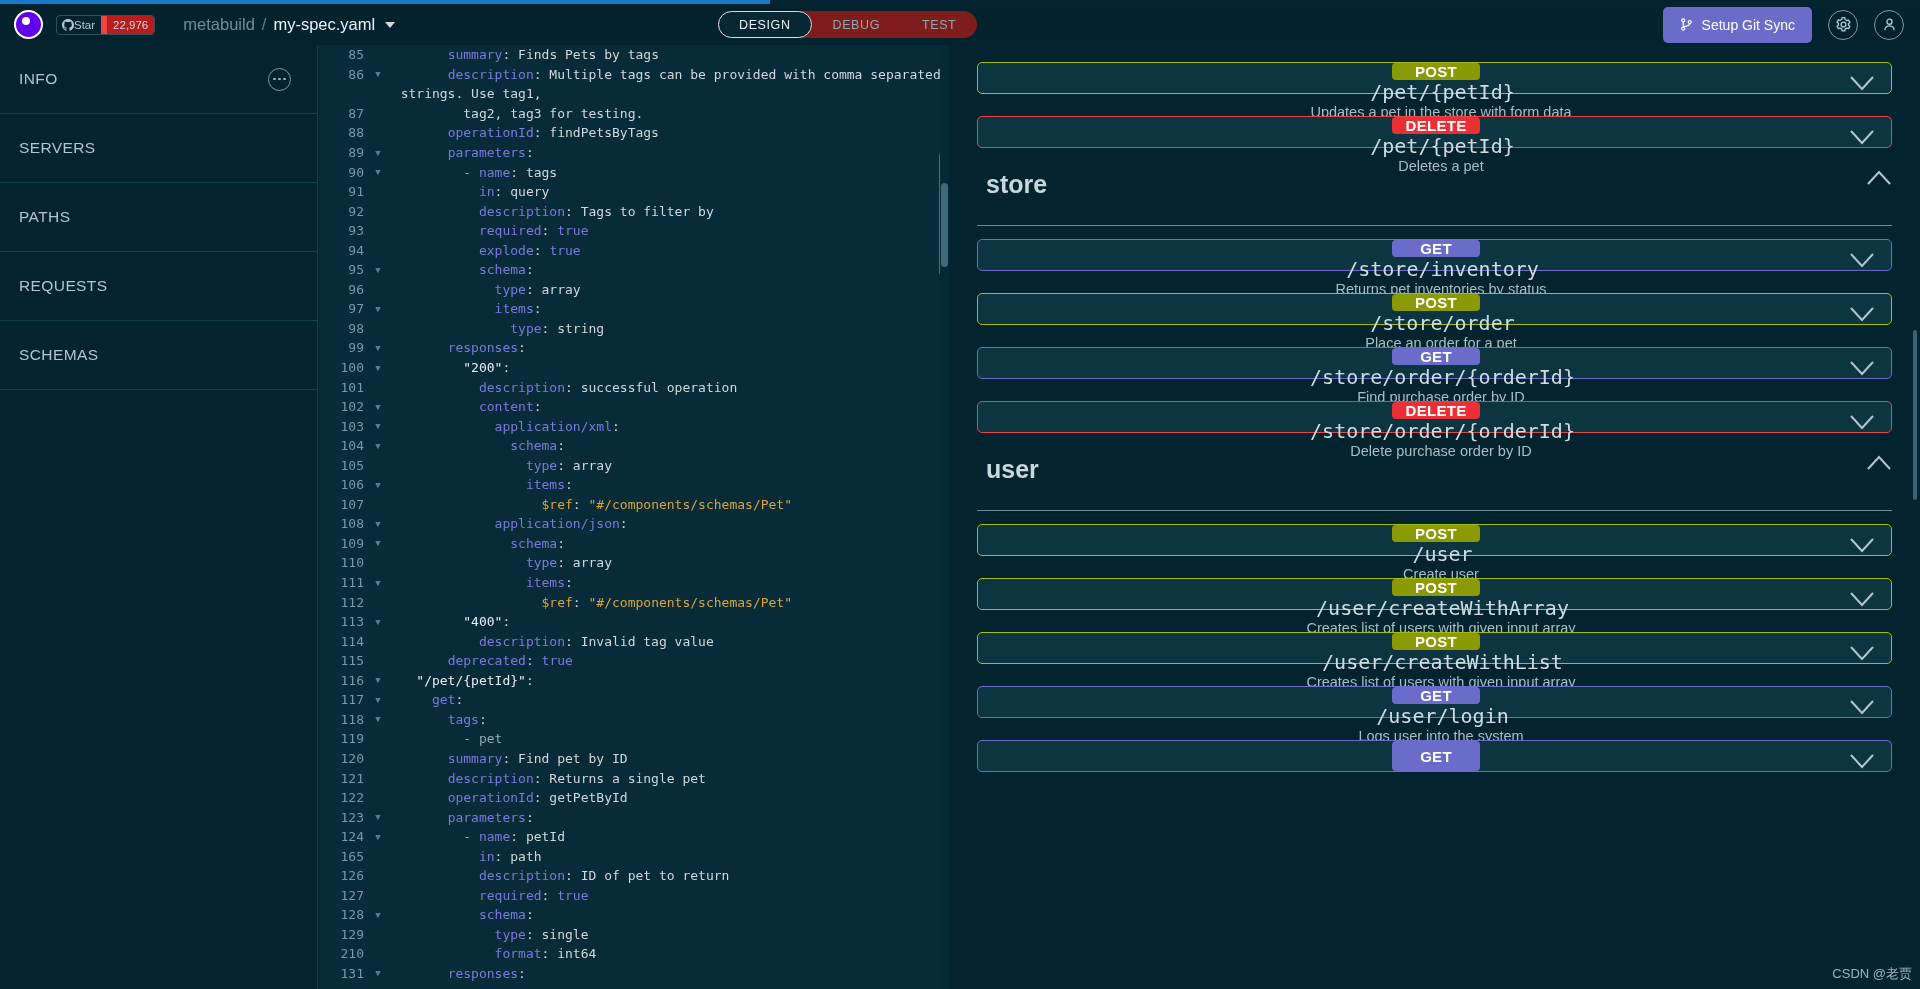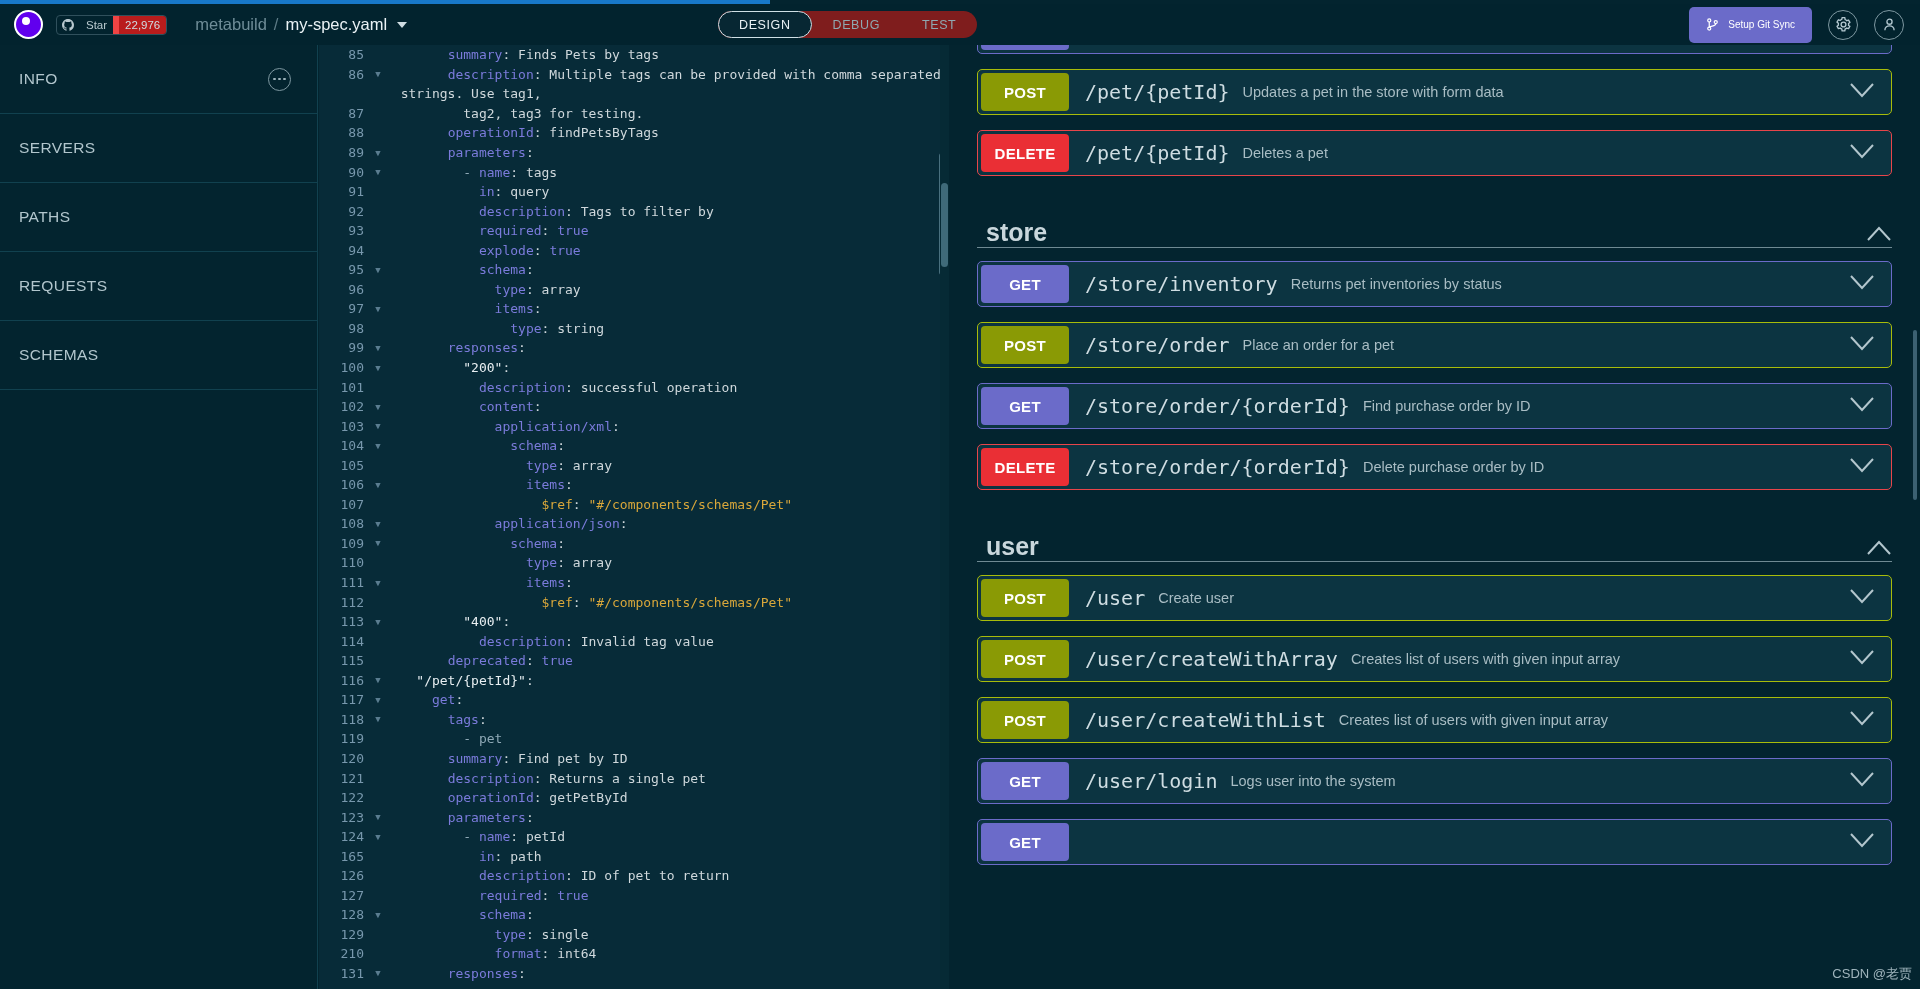--- a/index.html
+++ b/index.html
@@ -26,21 +26,21 @@
   }
   .logo::after {
     content: ""; position: absolute; left: 6px; top: 5px;
     width: 8px; height: 8px; border-radius: 50%; background: #fff;
   }
   .ghstar {
     display: flex; align-items: stretch; height: 20px;
     border: 1px solid #30505c; border-radius: 4px; overflow: hidden;
     font-size: 11.5px; color: #b9c9cf;
   }
-  .ghstar .gs-left { display: flex; align-items: center; gap: 12px; padding: 0 6px 0 5px; }
+  .ghstar .gs-left { display: flex; align-items: center; gap: 0; padding: 0 6px 0 5px; }
   .ghstar .gs-count {
     display: flex; align-items: center; padding: 0 6px;
     border-left: 6px solid #ef4444; background: #b91c1c; color: #cfdde2;
   }
   .gh-icon { width: 12px; height: 12px; display: block; }
   .breadcrumb {
     margin-left: 28px; display: flex; align-items: center; gap: 7px;
     font-size: 16.5px; color: #e6eef1;
   }
   .bc-org { color: #6f8d98; }
@@ -64,21 +64,21 @@
     border: 1px solid transparent;
   }
   .mode.active { color: #e9f2f5; border-color: #cfe0e6; background: #072733; }
 
   .hdr-right {
     position: absolute; right: 16px; top: 0; height: 41px;
     display: flex; align-items: center; gap: 16px;
   }
   .gitsync {
     height: 36px; padding: 8px 17px; border-radius: 5px;
-    background: #6b6bc9; color: #fff; font-size: 10px;
+    background: #6b6bc9; color: #fff; font-size: 14px;
     display: flex; align-items: center; gap: 9px; cursor: pointer; border: none;
   }
   .circ-btn {
     width: 30px; height: 30px; border-radius: 50%;
     border: 1.4px solid #7e98a1; display: flex;
     align-items: center; justify-content: center; cursor: pointer;
   }
 
   
   .sidebar {
@@ -124,23 +124,23 @@
   }
 
   
   .rightpane {
     position: absolute; left: 950px; top: 45px; width: 970px; height: 944px;
     background: #03242f; overflow: hidden;
   }
   .rp-inner { position: absolute; left: 0; top: -37px; width: 970px; padding: 0 28px 0 27px; }
 
   .ep {
-    position: relative; height: 46px; margin-bottom: 15px;
+    position: relative; height: 32px; margin-bottom: 22px;
     border-radius: 5px; background: #0c3441;
-    display: flex; align-items: center; cursor: pointer;
+    display: flex; align-items: center; cursor: pointer; flex-direction: column;
   }
   .ep.m-get    { border: 1px solid #6b6bc9; }
   .ep.m-post   { border: 1px solid #a8bc0a; }
   .ep.m-delete { border: 1px solid #e8454a; }
 
   .badge {
     width: 88px; min-width: 88px; height: 38px; margin-left: 3px;
     border-radius: 4px; display: flex; align-items: center; justify-content: center;
     color: #fff; font-size: 15px; font-weight: bold; letter-spacing: .3px;
   }
@@ -149,21 +149,21 @@
   .m-delete .badge { background: #ea2f35; }
 
   .ep-path {
     margin-left: 16px; color: #cfdde2; font-size: 20px;
     font-family: "DejaVu Sans Mono", "Liberation Mono", monospace;
   }
   .ep-desc { margin-left: 13px; color: #a9bdc4; font-size: 14.5px; }
   .ep-chev { position: absolute; right: 16px; top: 12px; }
 
   .sect {
-    height: 56px; margin-top: 16px; display: flex; align-items: flex-end;
+    height: 56px; margin-top: 16px; display: flex; align-items: flex-start;
     justify-content: space-between; border-bottom: 1px solid #6f8a93;
     margin-bottom: 13px; cursor: pointer;
   }
   .sect-title { color: #c9d7dc; font-size: 25px; font-weight: bold; padding-left: 9px; }
 
   .rp-scroll {
     position: absolute; right: 3px; top: 330px;
     width: 4px; height: 170px; border-radius: 2px; background: #3c6172;
   }
   .pane-scroll {

